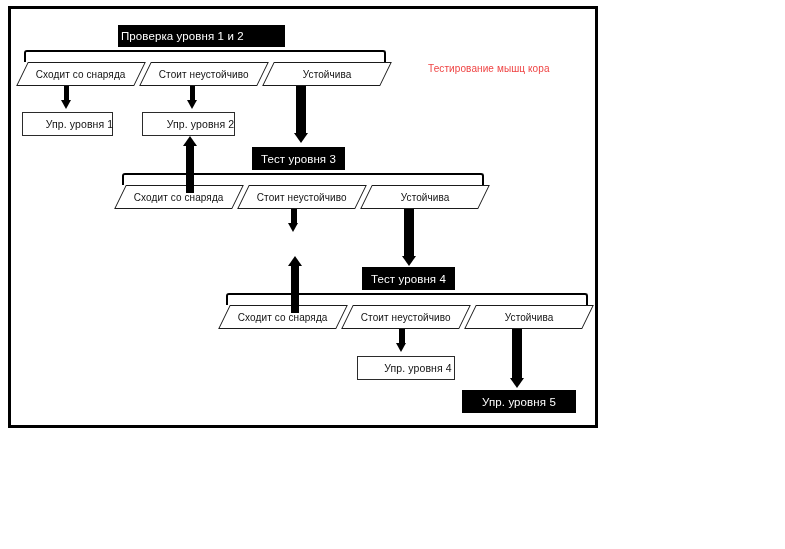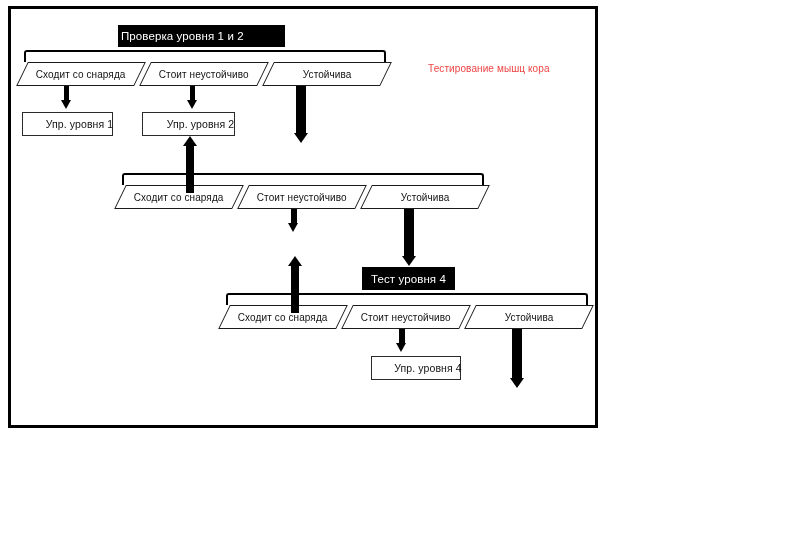--- a/index.html
+++ b/index.html
@@ -128,20 +128,21 @@
 
   <div class="shaft" style="left:190px;top:86px;width:5px;height:16px;"></div>
   <div class="head down thin" style="left:187px;top:100px;"></div>
 
   <div class="shaft" style="left:296px;top:86px;width:10px;height:48px;"></div>
   <div class="head down" style="left:294px;top:133px;"></div>
 
   <div class="whitebox" style="left:22px;top:112px;width:91px;height:24px;">Упр. уровня 1</div>
   <div class="whitebox" style="left:142px;top:112px;width:93px;height:24px;">Упр. уровня 2</div>
 
+  <div class="blackbox center" style="left:252px;top:147px;width:93px;height:23px;">Тест уровня 3</div>
 
   <div class="bracket" style="left:122px;top:173px;width:362px;"></div>
 
   <div class="para" style="left:120px;top:185px;width:118px;">
     <span>Сходит со снаряда</span>
   </div>
   <div class="para" style="left:243px;top:185px;width:118px;">
     <span>Стоит неустойчиво</span>
   </div>
   <div class="para" style="left:366px;top:185px;width:118px;">
@@ -174,16 +175,17 @@
 
   <div class="shaft" style="left:291px;top:265px;width:8px;height:48px;"></div>
   <div class="head up" style="left:288px;top:256px;"></div>
 
   <div class="shaft" style="left:399px;top:329px;width:6px;height:16px;"></div>
   <div class="head down thin" style="left:396px;top:343px;"></div>
 
   <div class="shaft" style="left:512px;top:329px;width:10px;height:50px;"></div>
   <div class="head down" style="left:510px;top:378px;"></div>
 
-  <div class="whitebox" style="left:371px;top:356px;width:90px;height:24px;">Упр. уровня 4</div>
+  <div class="whitebox" style="left:357px;top:356px;width:98px;height:24px;">Упр. уровня 4</div>
 
+  <div class="blackbox center" style="left:462px;top:390px;width:114px;height:23px;">Упр. уровня 5</div>
 
 </div>
 
 </body></html>

